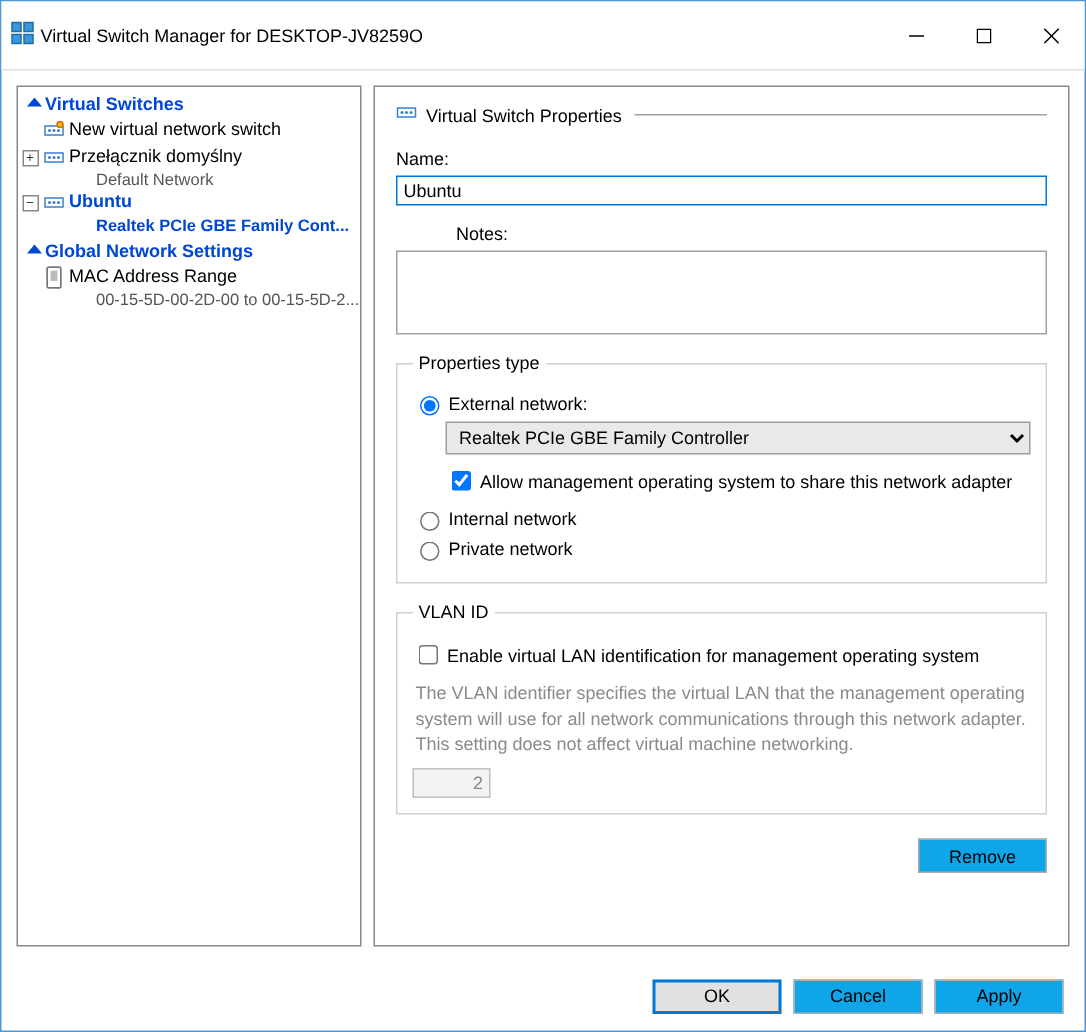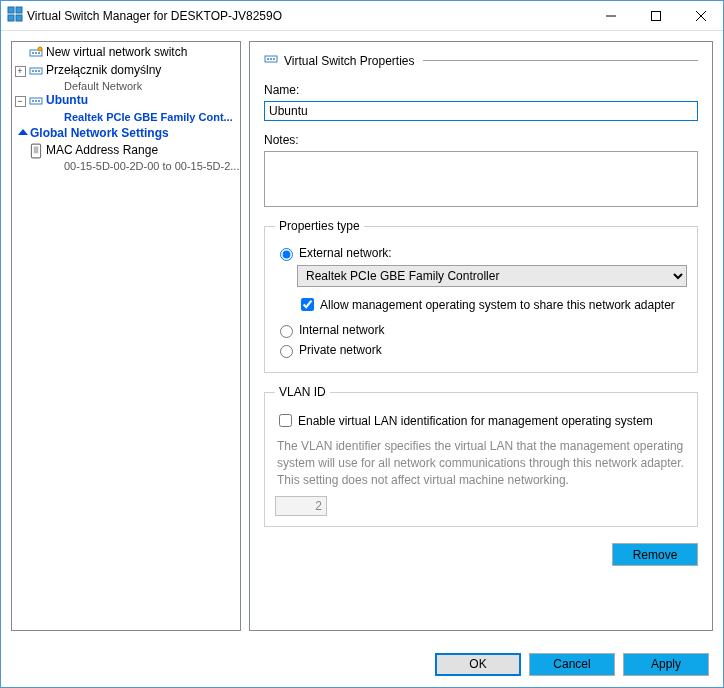--- a/index.html
+++ b/index.html
@@ -1,18 +1,18 @@
 <!DOCTYPE html>
 <html><head>
 <meta charset="utf-8">
 <style>
 * { box-sizing: border-box; font-family: "Segoe UI", Tahoma, sans-serif; font-size: 12px; }
 body { margin: 0; background: #fff; }
 .window { width: 724px; height: 688px; border: 1px solid #4a98d8; display: flex; flex-direction: column; background: #fff; }
-.titlebar { height: 30px; display: flex; align-items: center; padding: 0 0 0 6px; background: #fff; border-bottom: 1px solid #e0e0e0; }
+.titlebar { height: 46px; display: flex; align-items: center; padding: 0 0 0 6px; background: #fff; border-bottom: 1px solid #e0e0e0; }
 .titlebar .title { flex: 1; padding-left: 4px; }
 .winbtn { width: 45px; height: 29px; display: flex; align-items: center; justify-content: center; }
 .winbtn svg { width: 10px; height: 10px; }
 .body { flex: 1; display: flex; padding: 10px; gap: 8px; overflow: hidden; }
 .sidebar { width: 230px; border: 1px solid #828790; background: #fff; overflow: auto; padding-top: 2px; }
 .group-header { display: flex; align-items: center; color: #0046d5; font-weight: bold; padding: 2px 4px; cursor: pointer; }
 .group-header .exp { width: 14px; text-align: center; color: #0046d5; }
 .node { display: flex; align-items: flex-start; padding: 1px 4px 1px 0; }
 .node .lvl1 { width: 16px; display:flex; justify-content:center; align-items:center; height:16px; }
 .node-icon { width: 16px; height:16px; display:flex; align-items:center; justify-content:center; }
@@ -72,20 +72,28 @@
         <svg viewBox="0 0 10 10">
           <line x1="0" y1="0" x2="10" y2="10" stroke="#000"></line>
           <line x1="10" y1="0" x2="0" y2="10" stroke="#000"></line>
         </svg>
       </div>
   </div>
 
   <div class="body">
     <div class="sidebar">
 
+      <div class="group-header">
+        <span class="exp">
+          <svg width="10" height="10" viewBox="0 0 10 10">
+              <polygon points="0,8 5,2 10,8" fill="#0046d5"></polygon>
+            </svg>
+        </span>
+        <span>Virtual Switches</span>
+      </div>
 
       <div class="node">
         <span class="lvl1"></span>
         <span class="node-icon net-icon">
           <svg viewBox="0 0 14 14">
               <rect x="1" y="4" width="12" height="6" fill="none" stroke="#3a80c8"></rect>
               <circle cx="4" cy="7" r="1" fill="#3a80c8"></circle>
               <circle cx="7" cy="7" r="1" fill="#3a80c8"></circle>
               <circle cx="10" cy="7" r="1" fill="#3a80c8"></circle>
               <circle cx="11" cy="3" r="2" fill="#ffb400" stroke="#c87800"></circle>
@@ -160,21 +168,21 @@
               <circle cx="10" cy="7" r="1" fill="#3a80c8"></circle>
             </svg>
         </span>
         <span>Virtual Switch Properties</span>
         <span class="line"></span>
       </div>
 
       <div class="label">Name:</div>
       <input class="text" type="text" value="Ubuntu" style="">
 
-      <div class="label" style="margin-top:12px;">Notes:</div>
+      <div class="label" style="margin-top:12px;margin-left:40px;">Notes:</div>
       <textarea class="notes" style=""></textarea>
 
       <fieldset>
         <legend>Properties type</legend>
 
         <label class="radio-row">
           <input type="radio" name="conn" checked="" style="">
           <span>External network:</span>
         </label>
 

